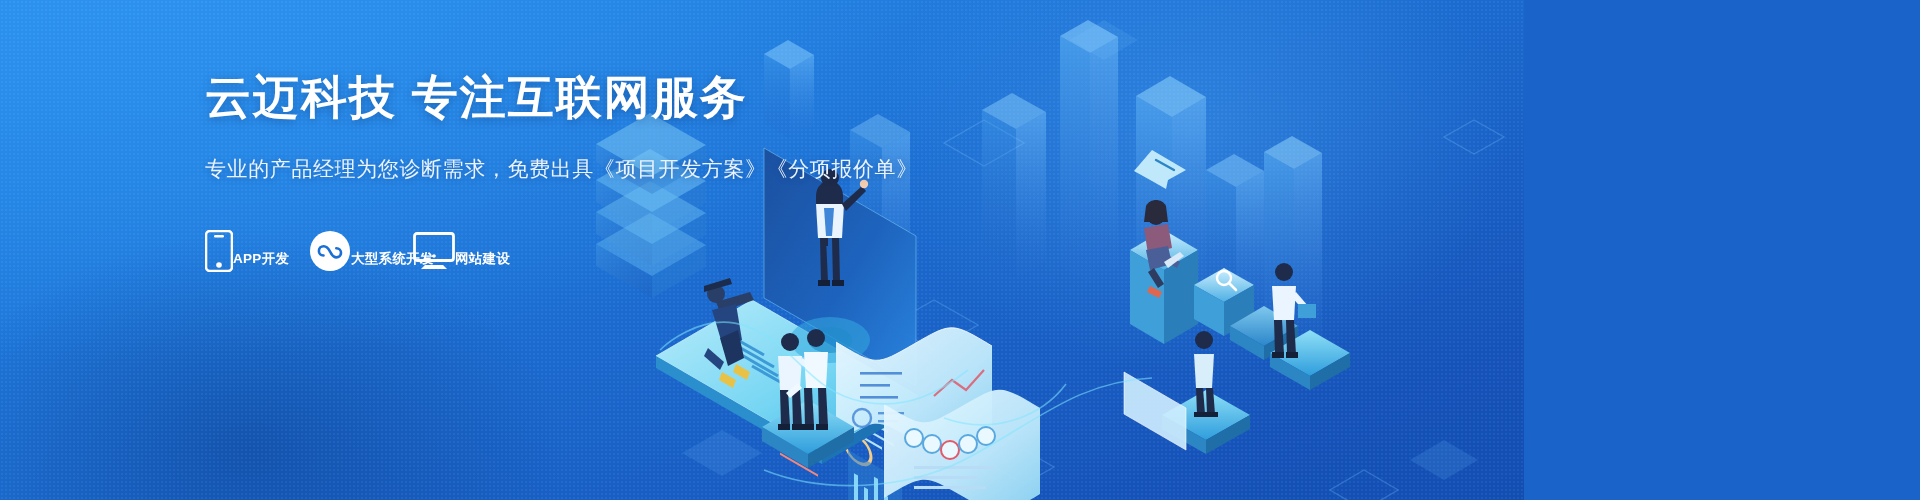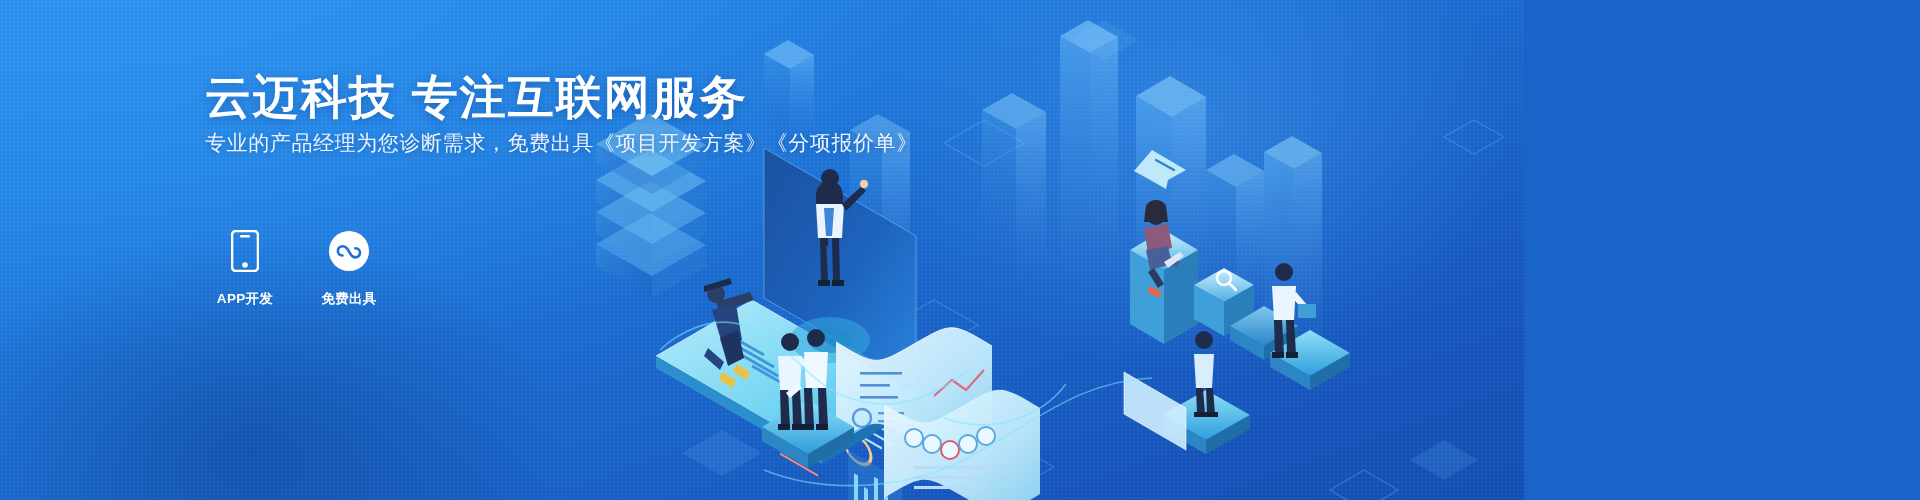--- a/index.html
+++ b/index.html
@@ -44,36 +44,37 @@
   .headline {
     color:#ffffff;
     font-size:46px;
     font-weight:bold;
     letter-spacing:2px;
     line-height:1.18;
     white-space:nowrap;
     text-shadow:0 2px 10px rgba(4,38,96,.35);
   }
   .sub {
+    margin-top:26px;
     color:#eaf3ff;
     font-size:21px;
     line-height:1.78;
     letter-spacing:.6px;
     white-space:nowrap;
   }
   .sub div { text-shadow:0 1px 6px rgba(4,38,96,.3); }
 
   
   .services {
     position:absolute; left:205px; top:228px;
     display:flex; align-items:flex-end; gap:24px; z-index:6;
   }
   .svc {
     width:80px;
-    display:flex; flex-direction:column; align-items:center;
+    display:flex; flex-direction:row; align-items:center;
     text-decoration:none;
   }
   .svc .ico {
     height:46px; width:46px;
     display:flex; align-items:center; justify-content:center;
     margin-bottom:16px;
   }
   .svc .ico svg { display:block; }
   .svc .lbl {
     color:#ffffff;
@@ -446,20 +447,30 @@
       <span class="lbl">APP开发</span>
     </div>
 
     <div class="svc">
       <span class="ico">
         <svg width="42" height="42" viewBox="0 0 42 42">
           <circle cx="21" cy="21" r="20" fill="#ffffff"></circle>
           <path d="M14.5 25.5 c-3 0 -4.6 -2.2 -4.6 -4.6 c0 -2.7 2.1 -4.7 4.8 -4.7 c3.6 0 5.3 3.2 6.5 5.6 c1.3 2.6 2.7 5.6 6.2 5.6 c2.6 0 4.6 -2 4.6 -4.6 c0 -2.5 -1.8 -4.6 -4.7 -4.6" fill="none" stroke="#1a6fd4" stroke-width="2.6" stroke-linecap="round"></path>
         </svg>
       </span>
-      <span class="lbl">免费出具</span>
+      <span class="lbl">大型系统开发</span>
     </div>
 
 
+    <div class="svc">
+      <span class="ico">
+        <svg width="42" height="38" viewBox="0 0 42 38">
+          <rect x="1.5" y="1.5" width="39" height="27" rx="2.5" fill="none" stroke="#ffffff" stroke-width="2.8"></rect>
+          <circle cx="21" cy="24" r="1.8" fill="#ffffff"></circle>
+          <path d="M12 33 l18 0 4 4 -26 0z" fill="#ffffff"></path>
+        </svg>
+      </span>
+      <span class="lbl">网站建设</span>
+    </div>
 
 
   </div>
 </div>
 
 </body></html>

